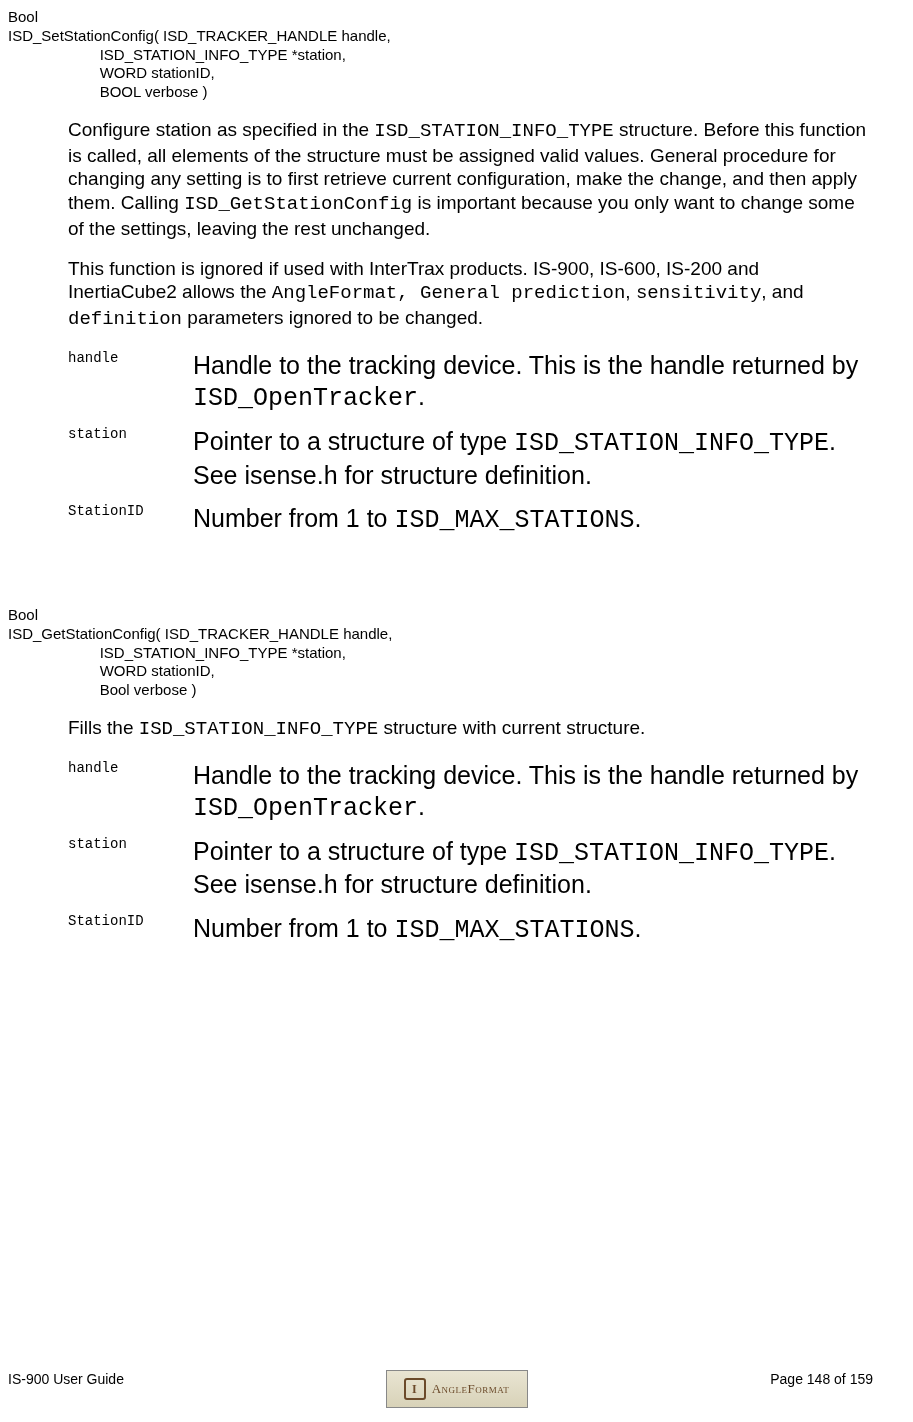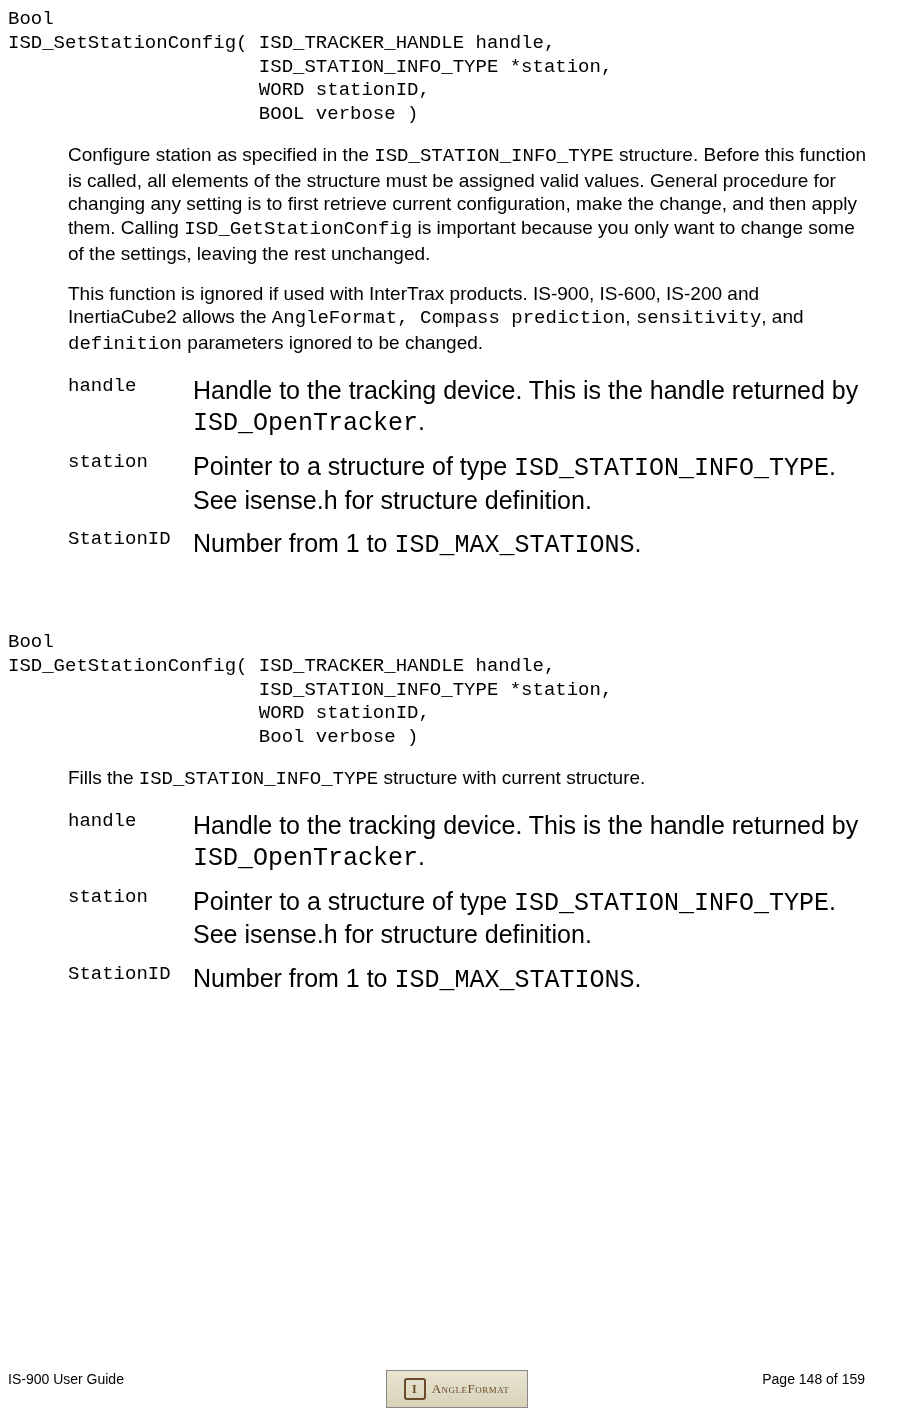--- a/index.html
+++ b/index.html
@@ -6,40 +6,40 @@
   body{
     width:913px;height:1422px;
     font-family:Arial,Helvetica,sans-serif;
     font-size:19px;
     line-height:1.25;
     position:relative;
     box-sizing:border-box;
     padding:8px 40px 0 8px;
   }
   .mono{
-    font-family:Liberation Mono, monospace;
-    font-size:19px;
+    font-family:Liberation Sans, sans-serif;
+    font-size:15px;
     white-space:pre;
     line-height:1.25;
   }
   .sig{margin:0;}
   .indent{margin-left:60px;margin-right:0;}
   .para{margin-top:16px;}
   .params{margin-top:18px;}
   .param-row{display:flex;align-items:flex-start;margin-top:12px;}
   .param-name{
     font-family:"Courier New",Courier,monospace;
-    font-size:19px;
+    font-size:14px;
     width:125px;flex:0 0 125px;
   }
   .param-desc{flex:1;font-size:25px;}
   .mono-inline{font-family:"Courier New",Courier,monospace;}
   .block2{margin-top:70px;}
   .footer{
-    position:absolute;left:0;right:8px;bottom:34px;
+    position:absolute;left:0;right:0;bottom:34px;
     padding:0 40px 0 8px;
     font-size:14px;
     display:flex;justify-content:space-between;align-items:flex-end;
   }
   .logo{
     position:absolute;left:50%;bottom:14px;transform:translateX(-50%);
     width:140px;height:36px;border:1px solid #888;
     background:linear-gradient(#e9e4d2,#d8d2b8);
     display:flex;align-items:center;justify-content:center;
     font-family:Georgia,serif;font-variant:small-caps;
@@ -58,21 +58,21 @@
 ISD_SetStationConfig( ISD_TRACKER_HANDLE handle,
                       ISD_STATION_INFO_TYPE *station,
                       WORD stationID,
                       BOOL verbose )</pre>
 
 <div class="indent para">
   <span>Configure station as specified in the </span><span class="mono-inline">ISD_STATION_INFO_TYPE</span><span> structure. Before this function is called, all elements of the structure must be assigned valid values. General procedure for changing any setting is to first retrieve current configuration, make the change, and then apply them.  Calling </span><span class="mono-inline">ISD_GetStationConfig</span><span> is important because you only want to change some of the settings, leaving the rest unchanged.</span>
 </div>
 
 <div class="indent para">
-  <span>This function is ignored if used with InterTrax products.  IS-900, IS-600, IS-200 and InertiaCube2 allows the </span><span class="mono-inline">AngleFormat, Compass prediction</span><span>, </span><span class="mono-inline">sensitivity</span><span>, and </span><span class="mono-inline">definition</span><span> parameters  ignored to be changed.</span>
+  <span>This function is ignored if used with InterTrax products.  IS-900, IS-600, IS-200 and InertiaCube2 allows the </span><span class="mono-inline">AngleFormat, General prediction</span><span>, </span><span class="mono-inline">sensitivity</span><span>, and </span><span class="mono-inline">definition</span><span> parameters  ignored to be changed.</span>
 </div>
 
 <div class="indent params">
   <div class="param-row">
     <div class="param-name">handle</div>
     <div class="param-desc">
       <span>Handle to the tracking device.  This is the handle returned by </span><span class="mono-inline">ISD_OpenTracker</span><span>.</span>
     </div>
   </div>
   <div class="param-row">

